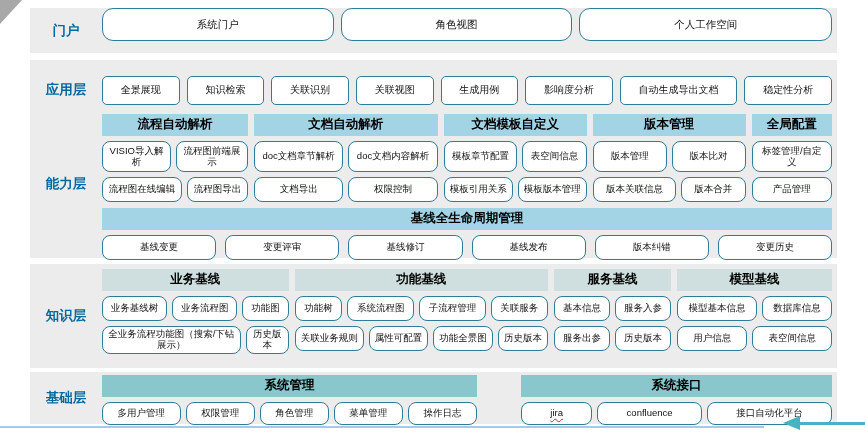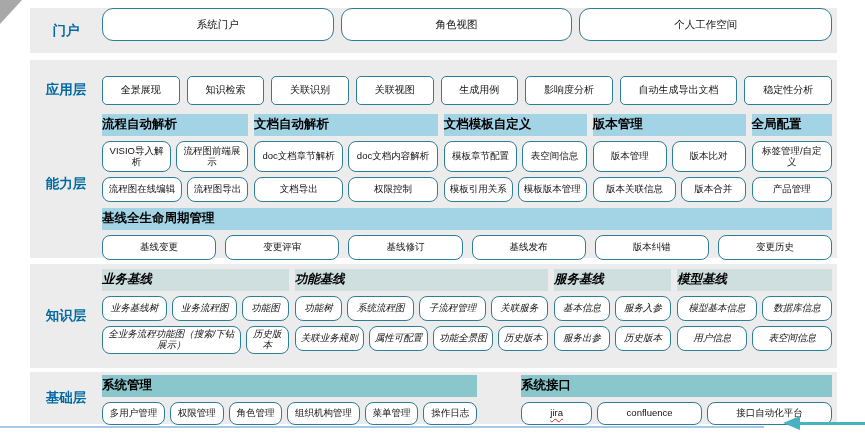--- a/index.html
+++ b/index.html
@@ -31,21 +31,21 @@
     display:flex;align-items:center;justify-content:center;text-align:center;
     font-size:9.5px;line-height:1.15;padding:2px 5px;flex:1 1 auto;min-width:0;color:#111;
     box-sizing:border-box;
   }
   .portal-row .btn{min-height:33px;border-radius:11px;font-size:10.5px;}
   .app-row .btn{min-height:29px;border-radius:5px;font-size:10px;}
   .vcol{display:flex;flex-direction:column;flex:1;min-width:0;}
   .groups{display:flex;gap:6px;align-items:stretch;}
   .group{display:flex;flex-direction:column;min-width:0;}
   .group-header{
-    font-weight:bold;font-size:12.5px;text-align:left;padding:2px 0 3px 0;color:#000;
+    font-weight:bold;font-size:12.5px;text-align:center;padding:2px 0 3px 0;color:#000;
     flex:0 0 auto;
   }
   .hdr-blue{background:var(--header-blue);}
   .hdr-pale{background:var(--header-pale);}
   .hdr-teal{background:var(--header-teal);}
   .grow{display:flex;gap:5px;margin-top:5px;align-items:stretch;}
   .cap-r1 .btn{min-height:31px;}
   .cap-r2 .btn{min-height:25px;}
   .baseline-row .btn{min-height:25px;}
   .baseline-row{gap:9px;}
@@ -170,21 +170,21 @@
           <div class="btn">基线发布</div>
           <div class="btn">版本纠错</div>
           <div class="btn">变更历史</div>
         </div>
     </div>
   </div>
 </div>
 
 <div class="row" style="top:264px;height:104px;">
   <div class="layer-label">知识层</div>
-  <div class="content" style="padding-top:5px;padding-bottom:6px;font-style:italic;">
+  <div class="content" style="padding-top:5px;padding-bottom:6px;">
     <div class="groups" style="flex:1;">
       <div class="group kn" style="flex:188 1 0;">
         <div class="group-header hdr-pale">业务基线</div>
         <div class="grow">
             <div class="btn">业务基线树</div>
             <div class="btn">业务流程图</div>
             <div class="btn">功能图</div>
           </div>
         <div class="grow">
             <div class="btn">全业务流程功能图（搜索/下钻展示）</div>
@@ -234,21 +234,20 @@
 
 <div class="row" style="top:372px;height:52px;">
   <div class="layer-label">基础层</div>
   <div class="content" style="padding-top:3px;padding-bottom:5px;justify-content:space-between;">
     <div class="group" style="width:375px;flex:0 0 375px;">
       <div class="group-header hdr-teal">系统管理</div>
       <div class="grow base-row">
           <div class="btn">多用户管理</div>
           <div class="btn">权限管理</div>
           <div class="btn">角色管理</div>
-          <div class="btn">组织机构管理</div>
           <div class="btn">菜单管理</div>
           <div class="btn">操作日志</div>
         </div>
     </div>
     <div class="group" style="width:311px;flex:0 0 311px;">
       <div class="group-header hdr-teal">系统接口</div>
       <div class="grow base-row">
           <div class="btn squiggle">jira</div>
           <div class="btn">confluence</div>
           <div class="btn">接口自动化平台</div>

